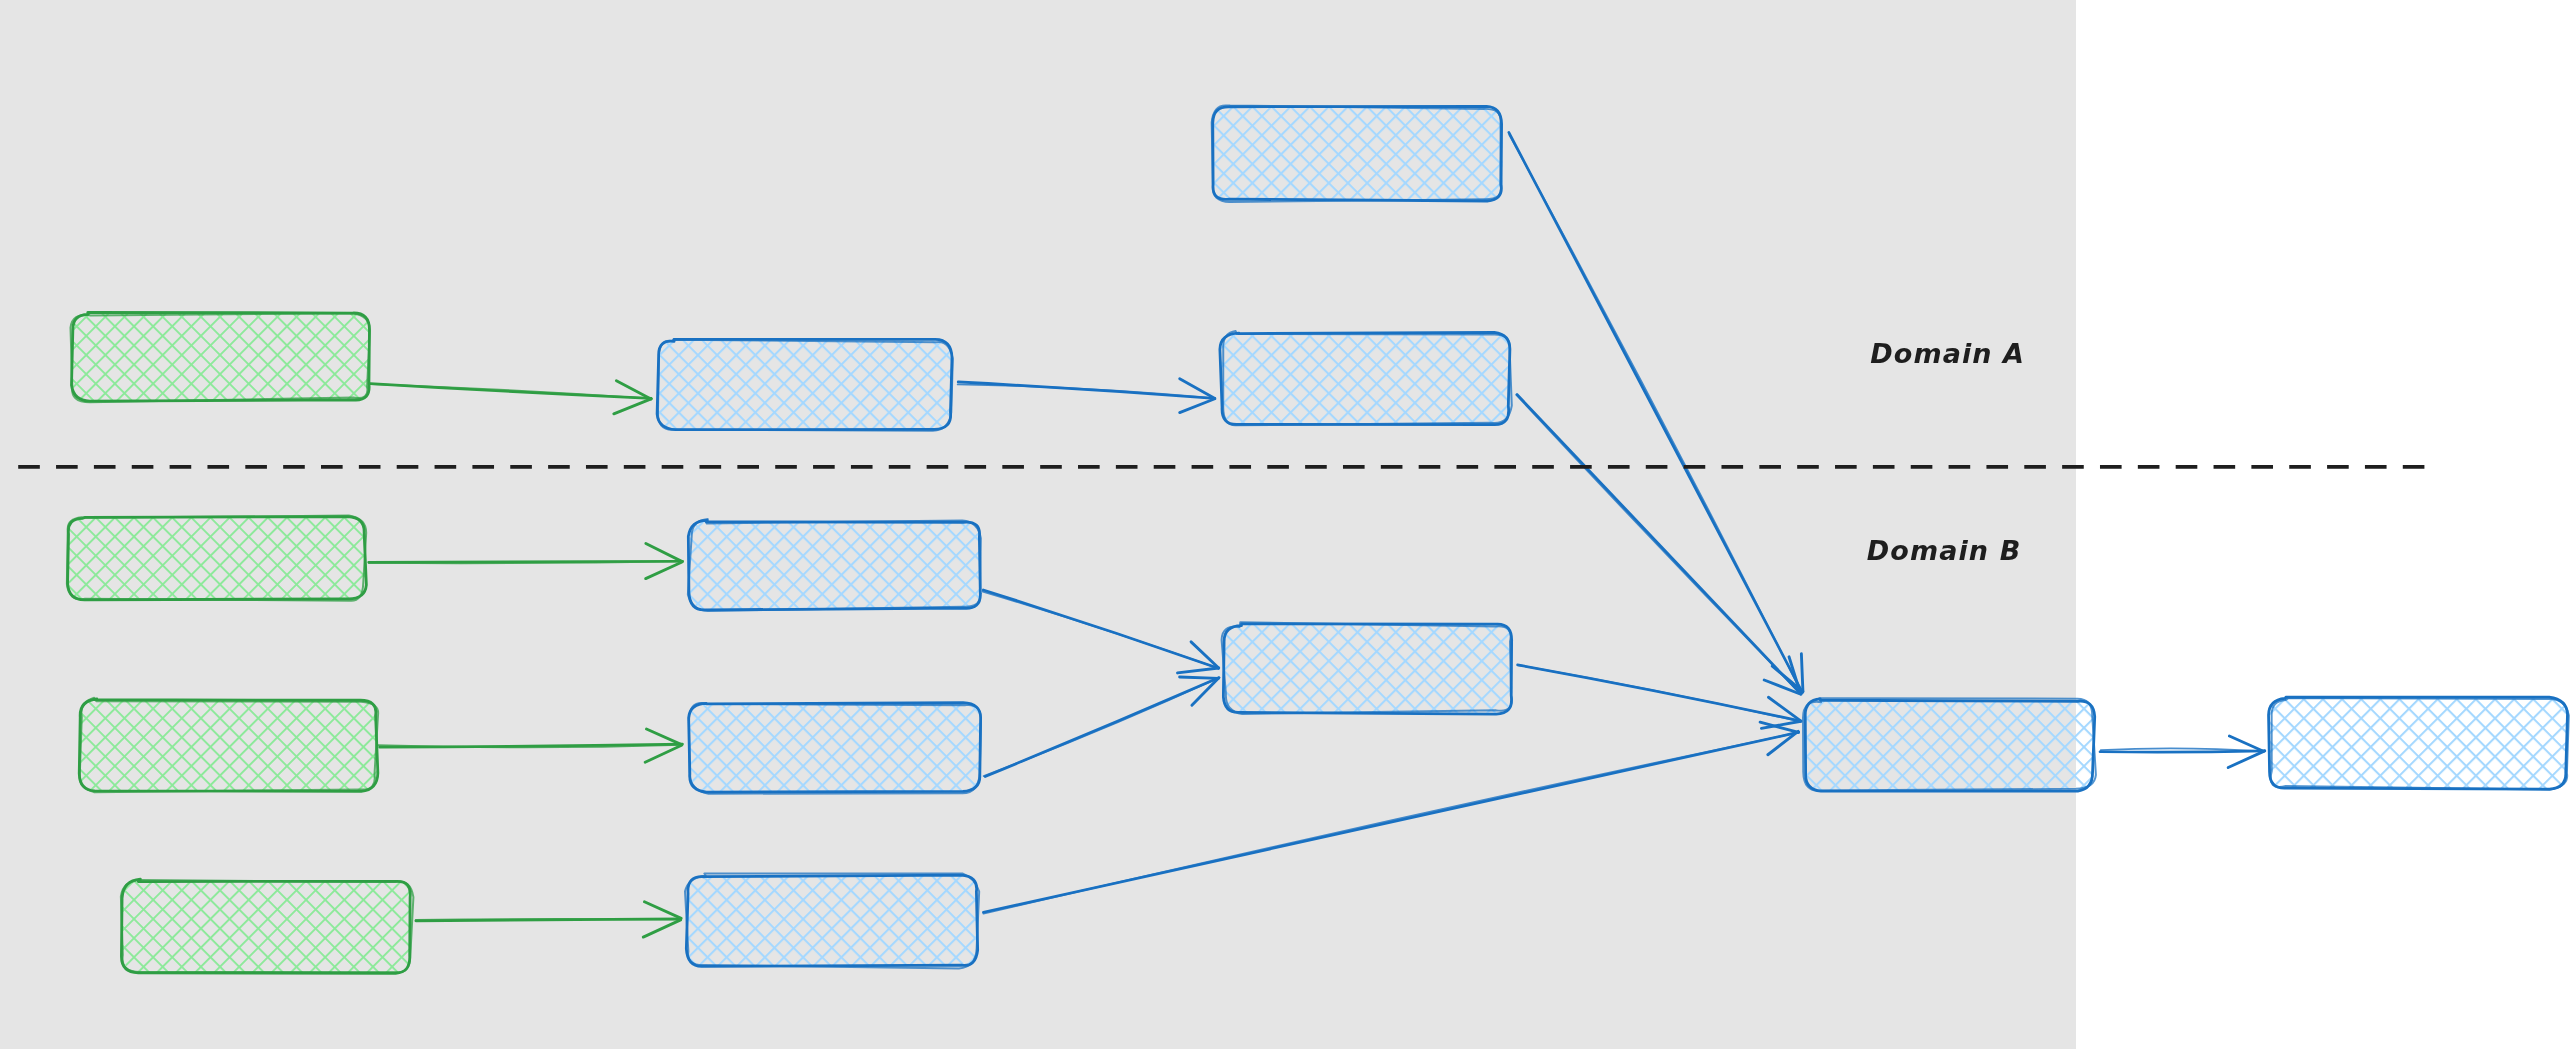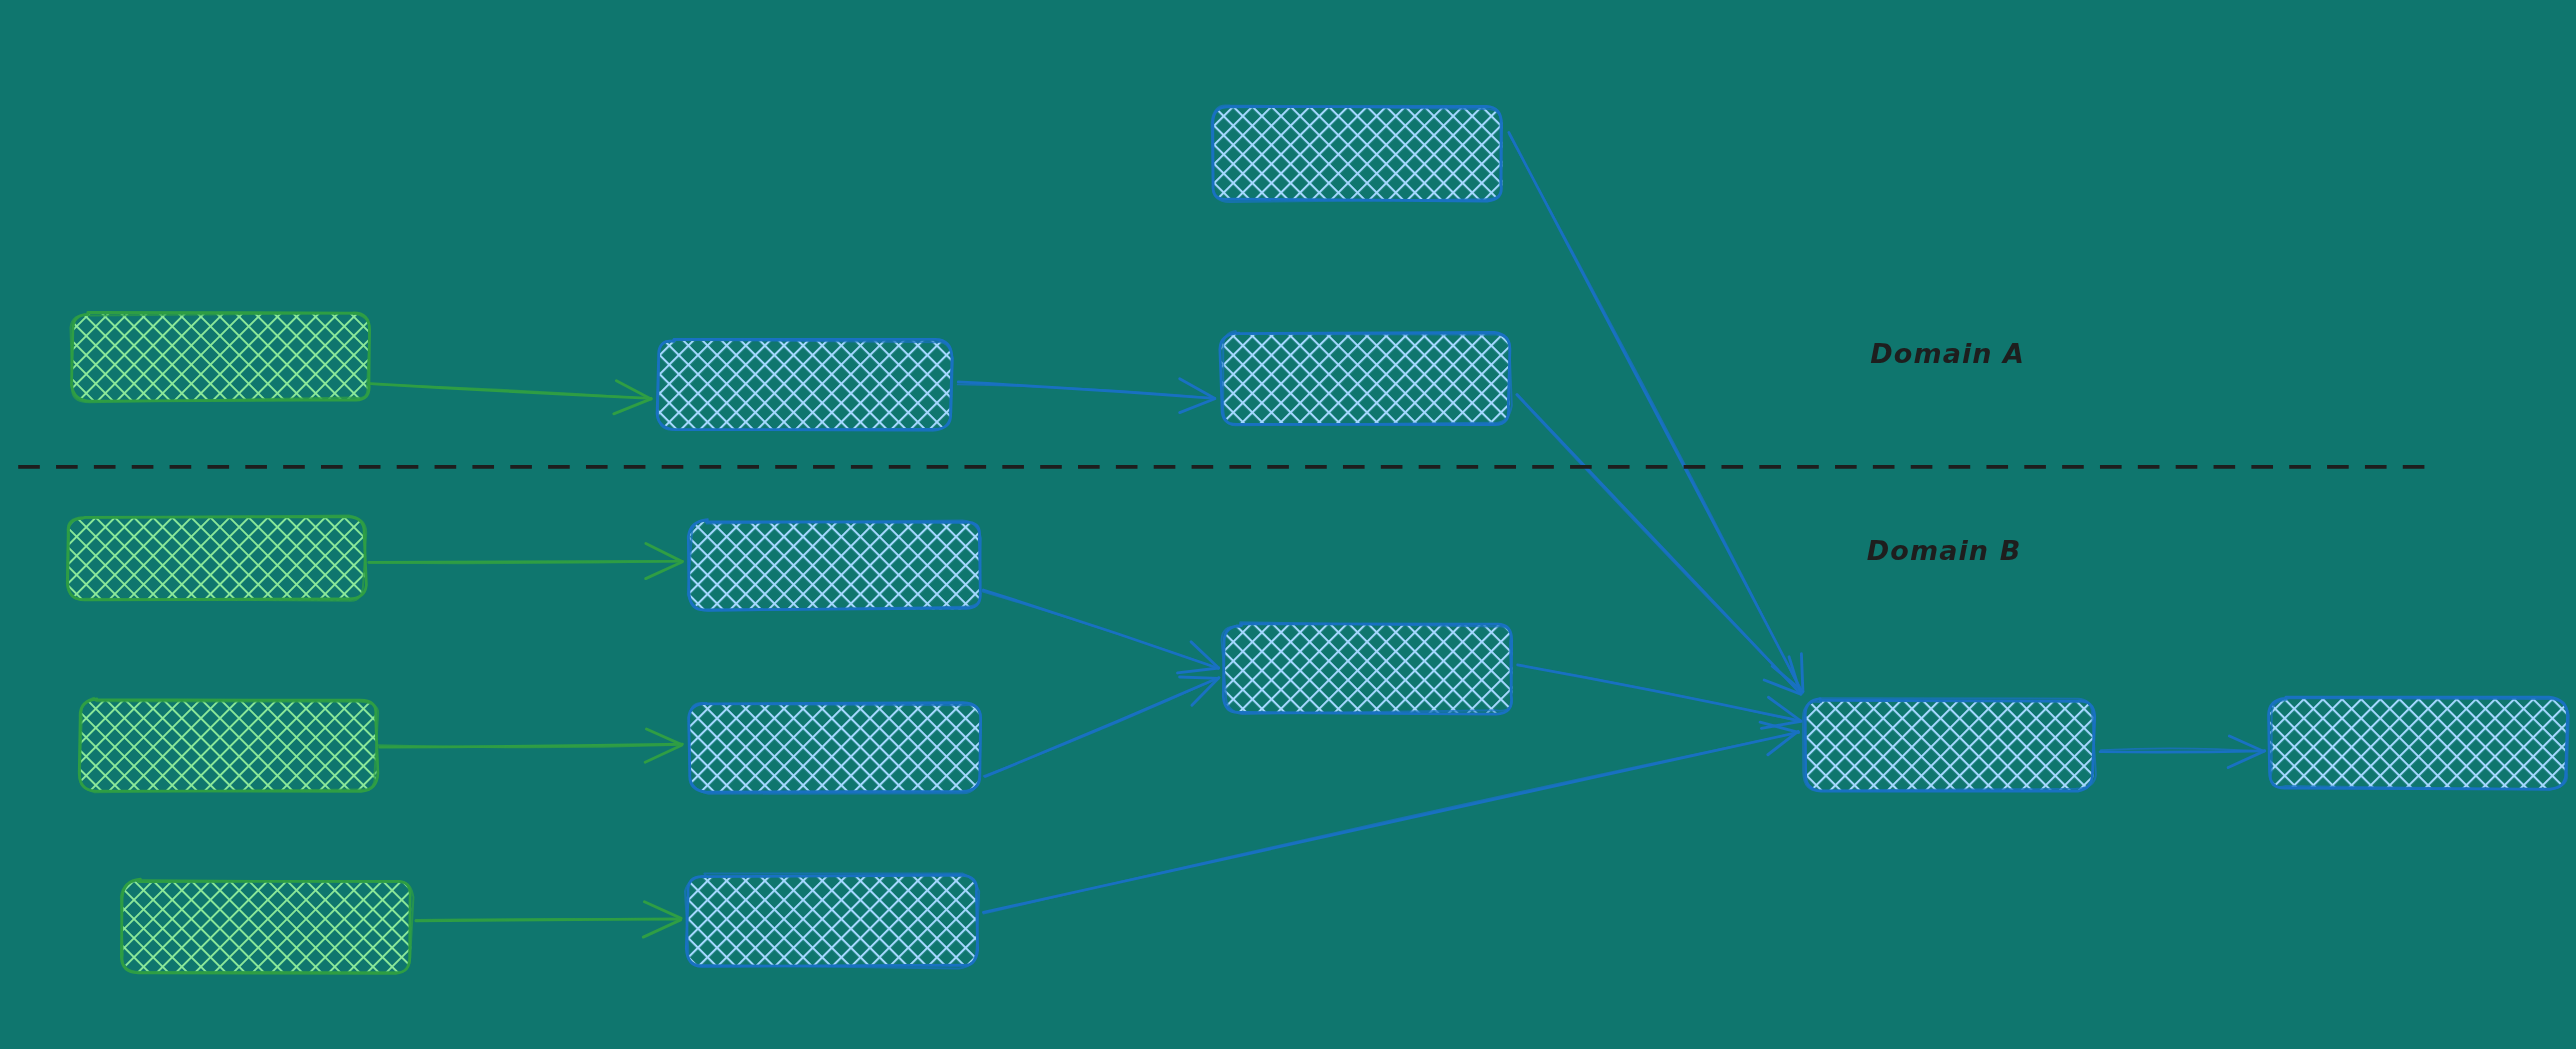--- a/index.html
+++ b/index.html
@@ -8,23 +8,23 @@
     background: #ffffff;
   }
   body {
     width: 2576px;
     height: 1049px;
     overflow: hidden;
     font-family: "DejaVu Sans", sans-serif;
   }
   #canvas-root {
     position: relative;
-    width: 2576px;
+    width: 2076px;
     height: 1049px;
-    background: #0f766e;
+    background: #e5e5e5;
   }
   svg#diagram {
     position: absolute;
     top: 0;
     left: 0;
     width: 2576px;
     height: 1049px;
     display: block;
   }
   .domain-label {

